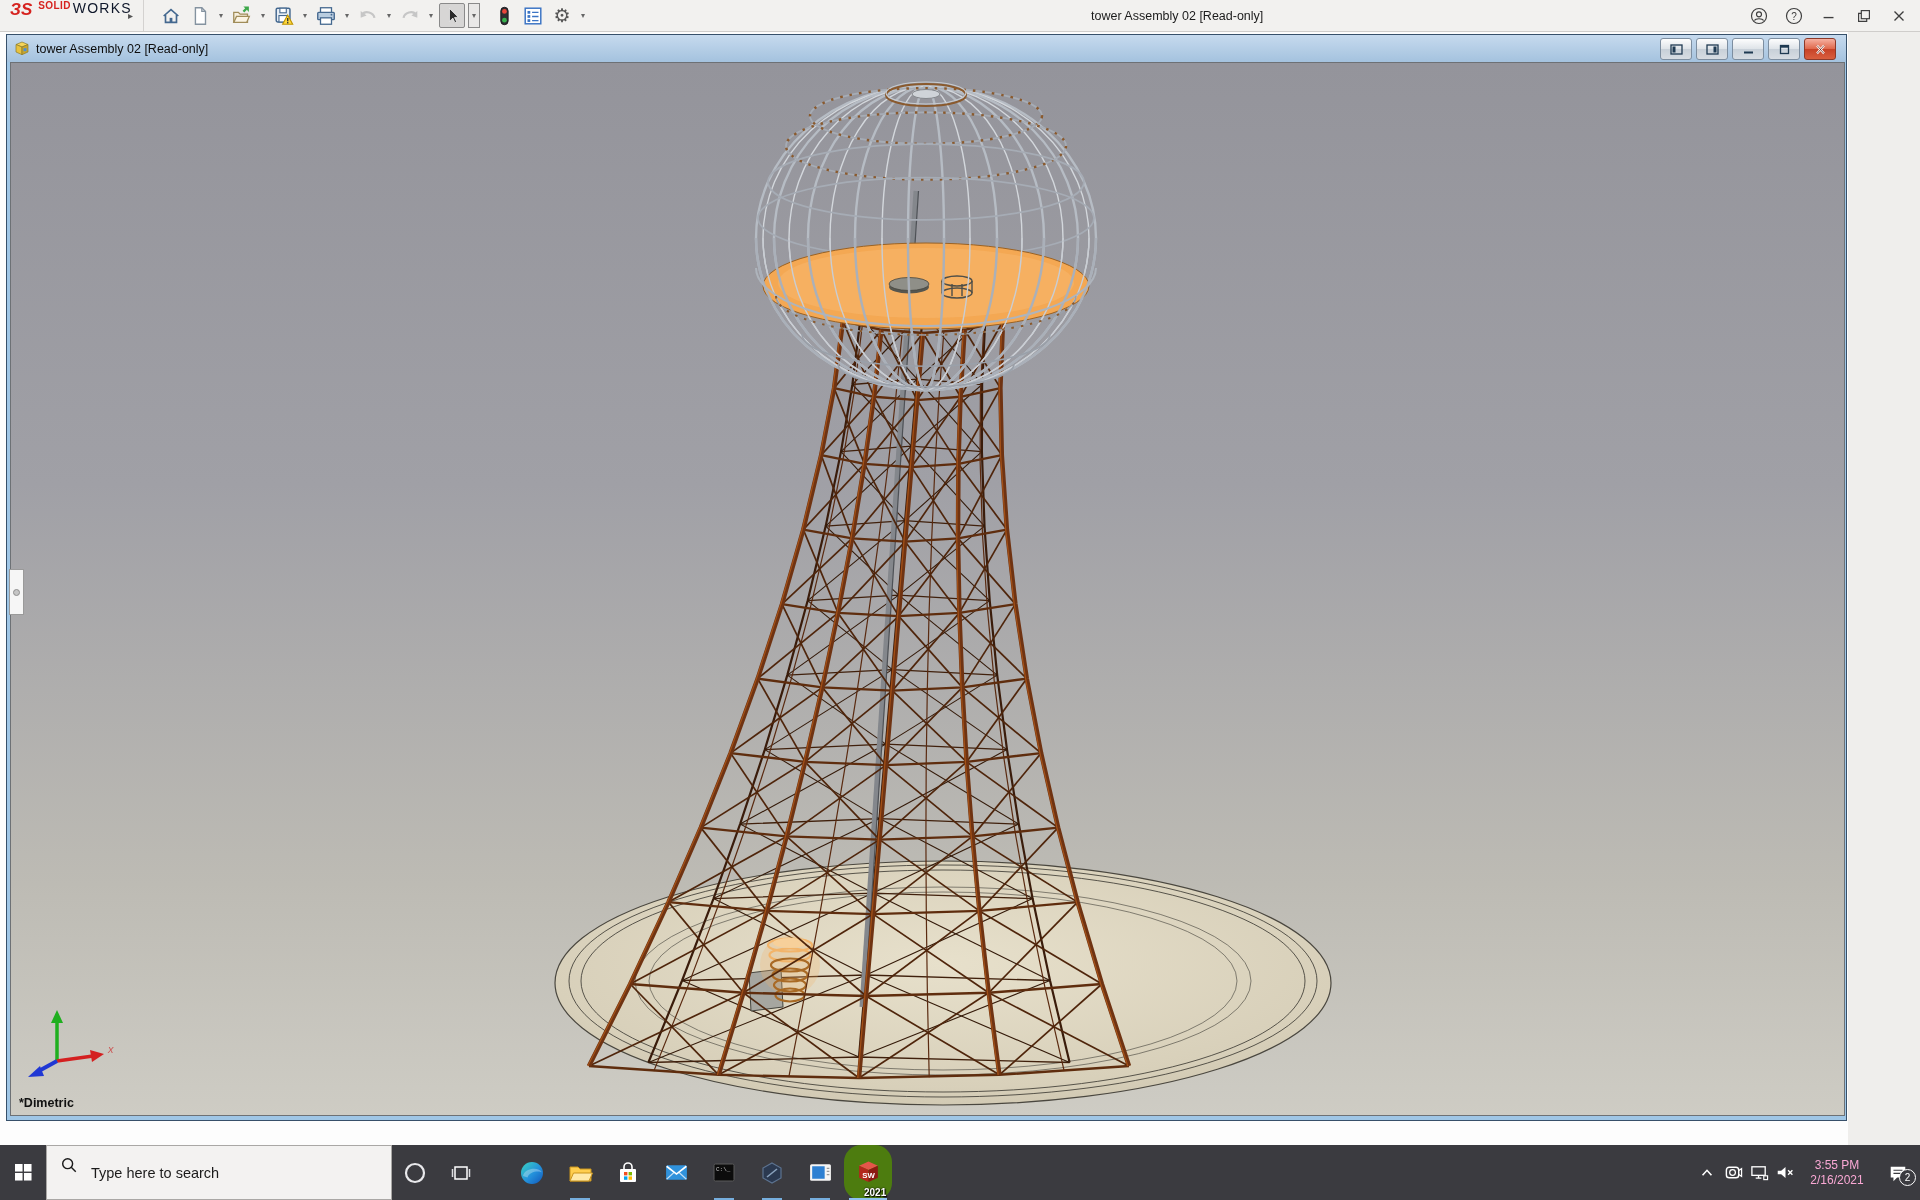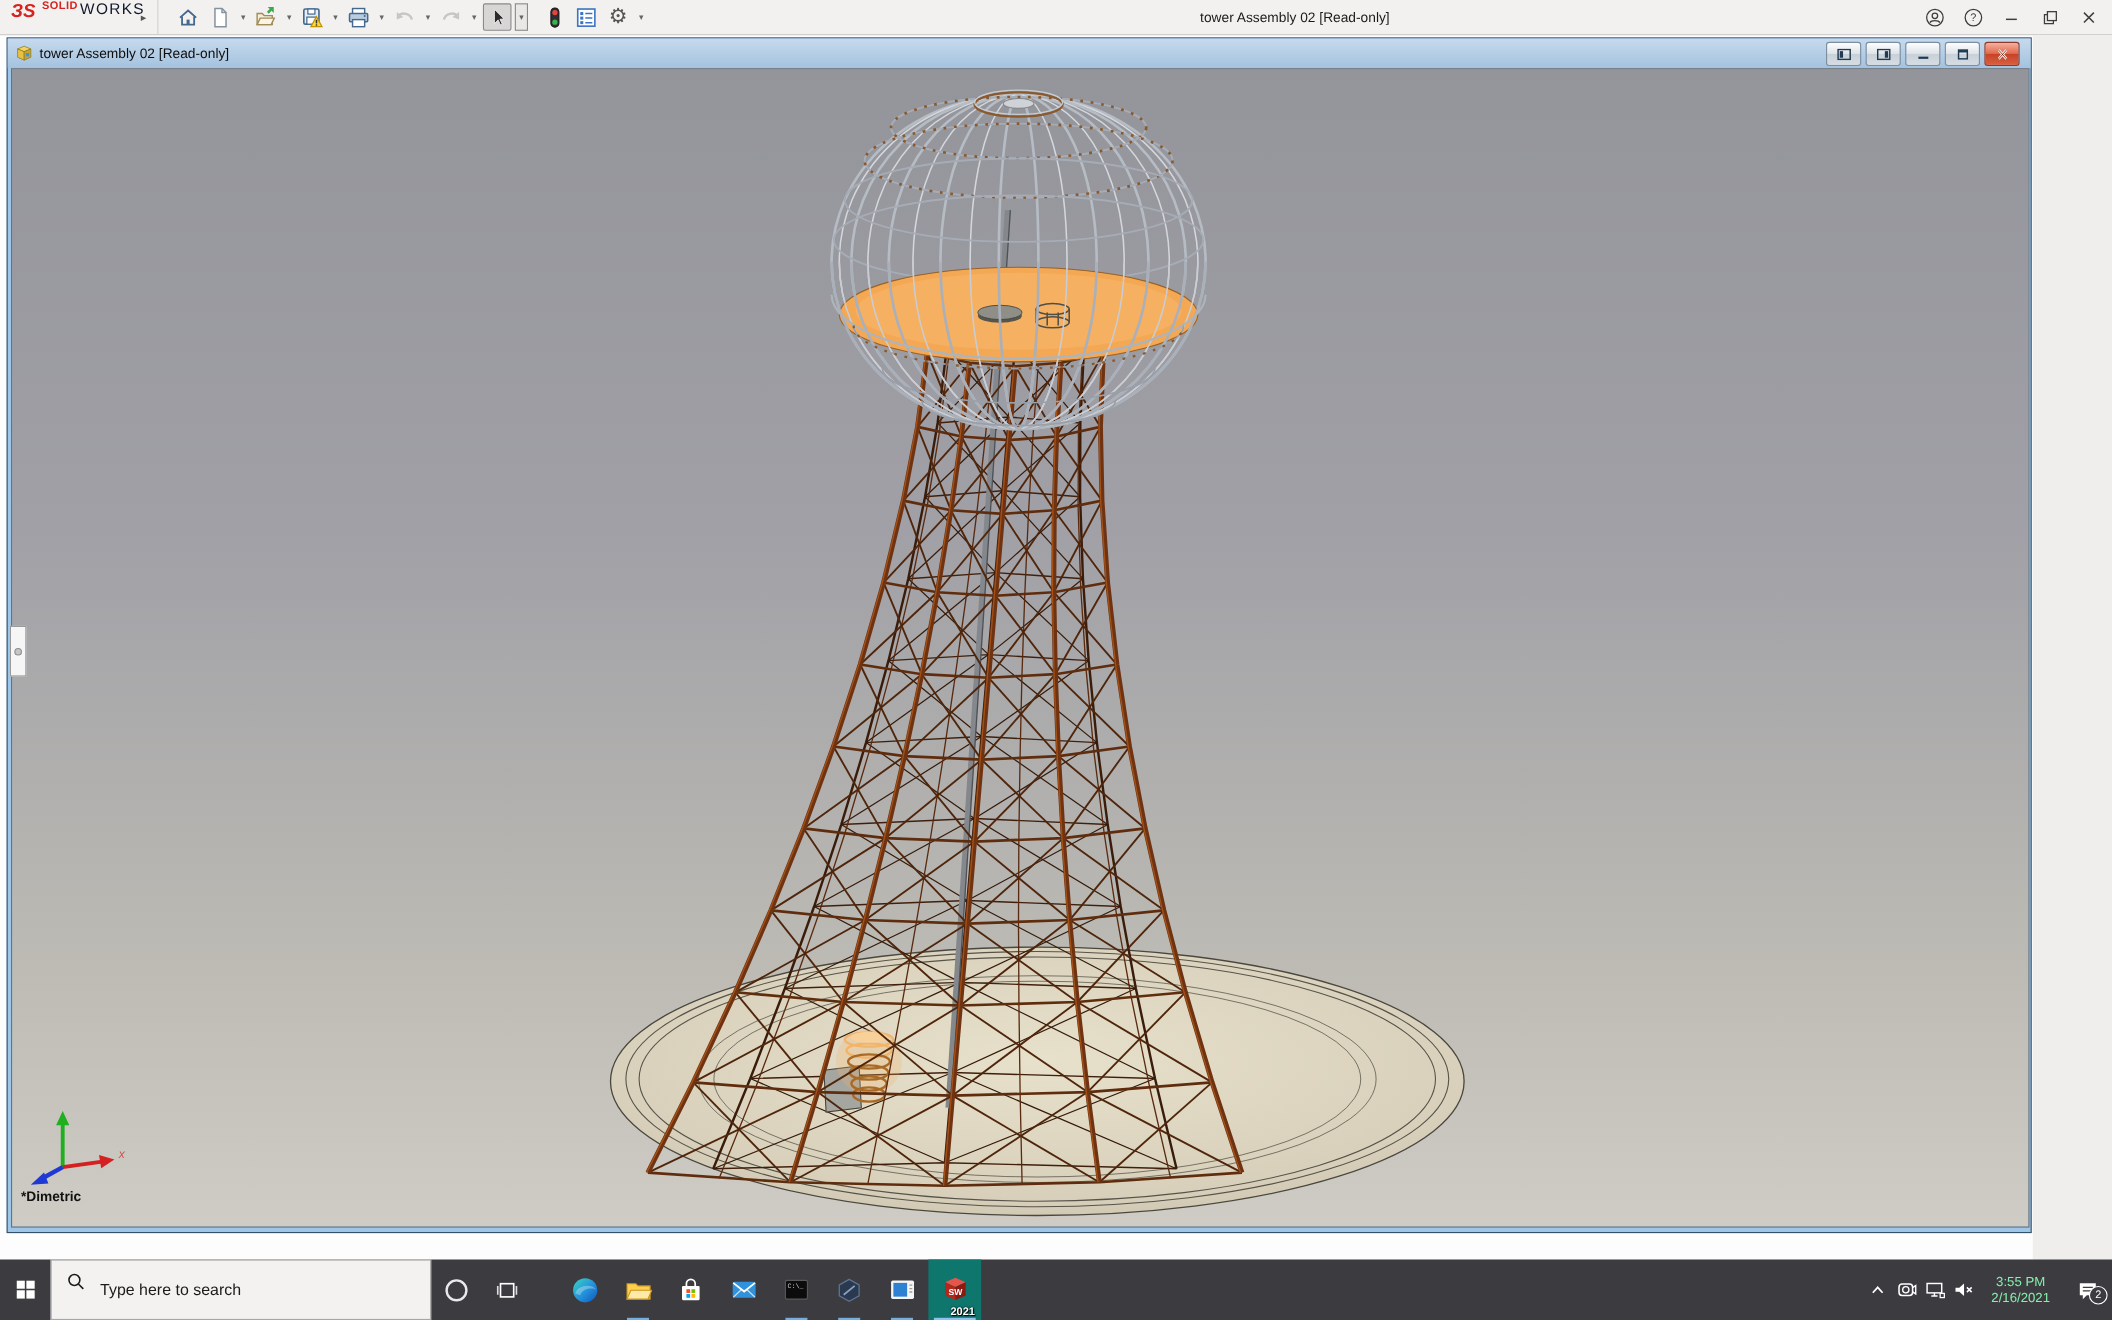--- a/index.html
+++ b/index.html
@@ -41,45 +41,45 @@
         display:flex;align-items:center;justify-content:center;}
   .dbtn.close{background:linear-gradient(#f6b0a0,#e06a4e 48%,#c74328 52%,#d95f3f);border-color:#8c3a2a;}
   .viewport{position:absolute;left:4px;top:28px;width:1833px;height:1052px;
             background:linear-gradient(180deg,#94949b 0%,#a0a0a6 40%,#bdbbb4 78%,#ceccc4 100%);
             outline:1px solid #6d7175;}
   .viewport svg.model{position:absolute;inset:0;}
   .handle{position:absolute;left:-2px;top:506px;width:13px;height:44px;background:#f6f6f6;
           border:1px solid #9a9a9a;display:flex;align-items:center;justify-content:center;}
   .handle .dot{width:5px;height:5px;border-radius:50%;background:#c5c5c5;border:1px solid #8f8f8f;}
   .triad{position:absolute;left:12px;bottom:26px;}
-  .orient{position:absolute;left:8px;bottom:20px;font-size:12.5px;font-weight:bold;color:#111;}
+  .orient{position:absolute;left:8px;bottom:5px;font-size:12.5px;font-weight:bold;color:#111;}
 
   .rightstrip{position:absolute;left:1848px;top:32px;width:72px;height:1127px;background:#efeeec;}
 
   
   .taskbar{position:absolute;left:0;bottom:0;width:1920px;height:55px;background:#3b3b40;
            display:flex;align-items:stretch;color:#fff;}
   .startbtn{width:46px;display:flex;align-items:center;justify-content:center;}
   .searchbox{width:346px;position:relative;display:flex;align-items:center;
              background:#f3f2f1;border:1px solid #a9a7a5;box-sizing:border-box;}
   .searchbox input{border:0;outline:0;background:transparent;font-size:14.5px;color:#1b1b1b;
                    font-family:"Liberation Sans",sans-serif;width:280px;margin-left:42px;}
   .searchbox input::placeholder{color:#1b1b1b;opacity:1;}
   .sicon{position:absolute;left:13px;top:10px;}
   .tbslot{width:46px;display:flex;align-items:center;justify-content:center;position:relative;}
   .apps{display:flex;margin-left:24px;}
   .apps .tbslot{width:48px;}
   .runbar{position:absolute;bottom:0;left:14px;right:14px;height:2.5px;background:#76aede;}
-  .tbslot.active{background:#0f766e;}
+  .tbslot.active{background:#4d7c0f;border-radius:17px;}
   .tbslot.active .runbar{left:5px;right:5px;background:#8ec2ef;}
   .swyear{position:absolute;bottom:2px;left:20px;font-size:10px;font-weight:bold;color:#fff;
           text-shadow:0 0 2px #000,1px 1px 1px #000;}
   .tray{margin-left:auto;display:flex;align-items:center;}
   .trayicon{width:26px;height:41px;display:flex;align-items:center;justify-content:center;}
-  .clock{width:78px;text-align:center;font-size:12px;line-height:15px;color:#86efac;}
+  .clock{width:78px;text-align:center;font-size:12px;line-height:15px;color:#f9a8d4;}
   .notif{width:44px;height:41px;position:relative;display:flex;align-items:center;justify-content:center;}
   .badge{position:absolute;right:4px;bottom:7px;width:15px;height:15px;border-radius:50%;
          background:#3b3b40;border:1.5px solid #fff;font-size:10px;display:flex;
          align-items:center;justify-content:center;color:#fff;}
 </style>
 </head>
 <body>
 
 <div class="screen">
 

